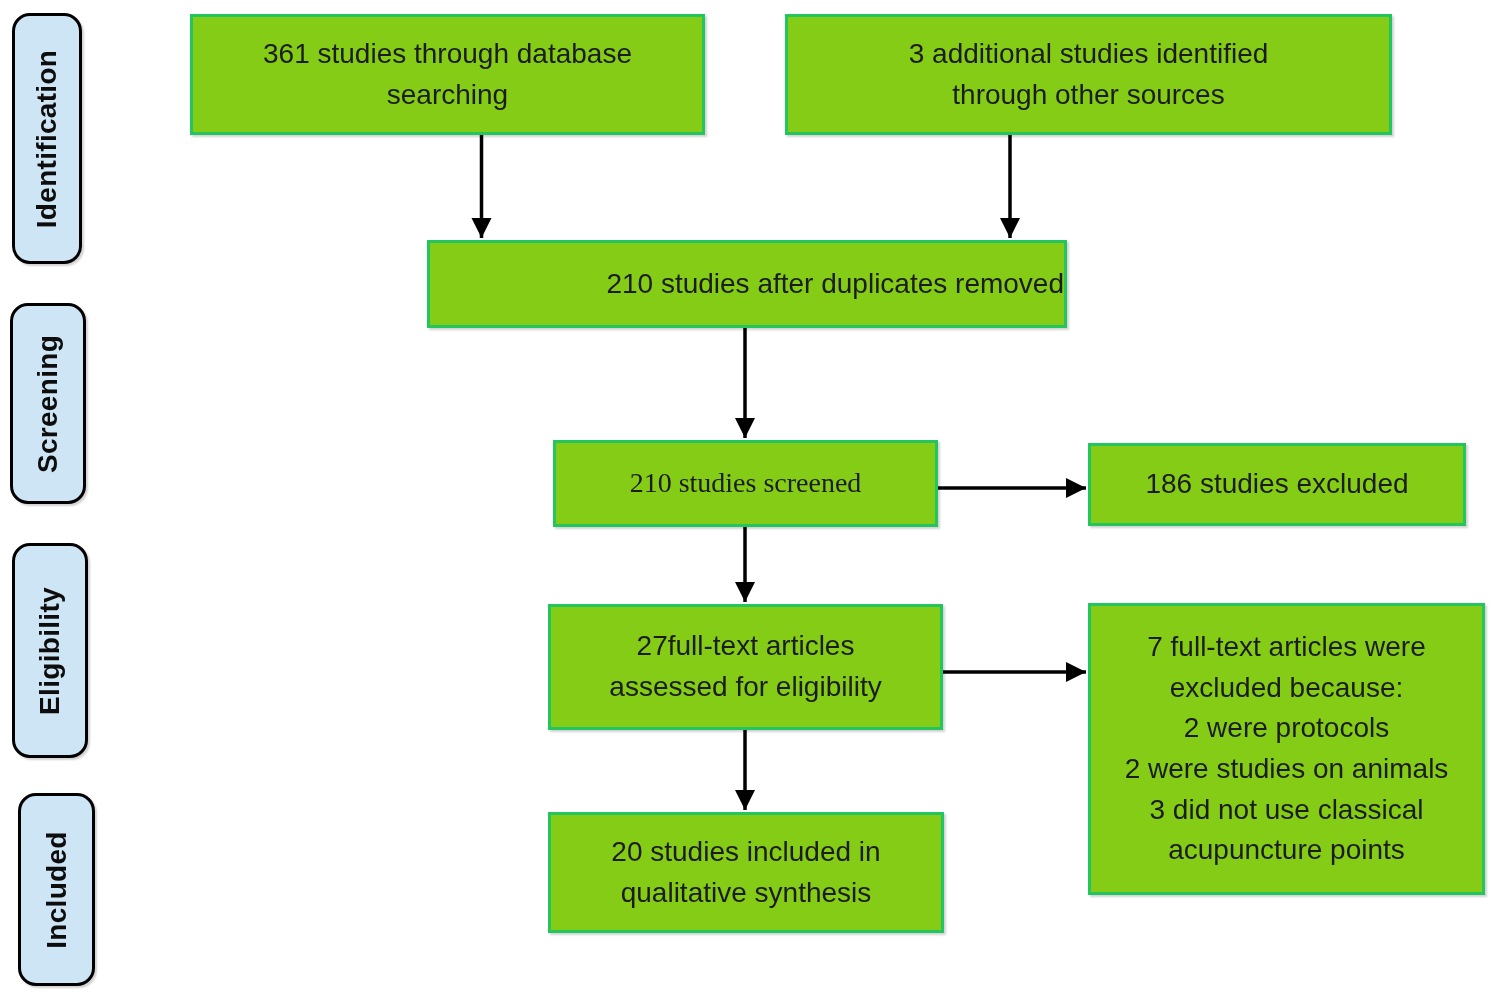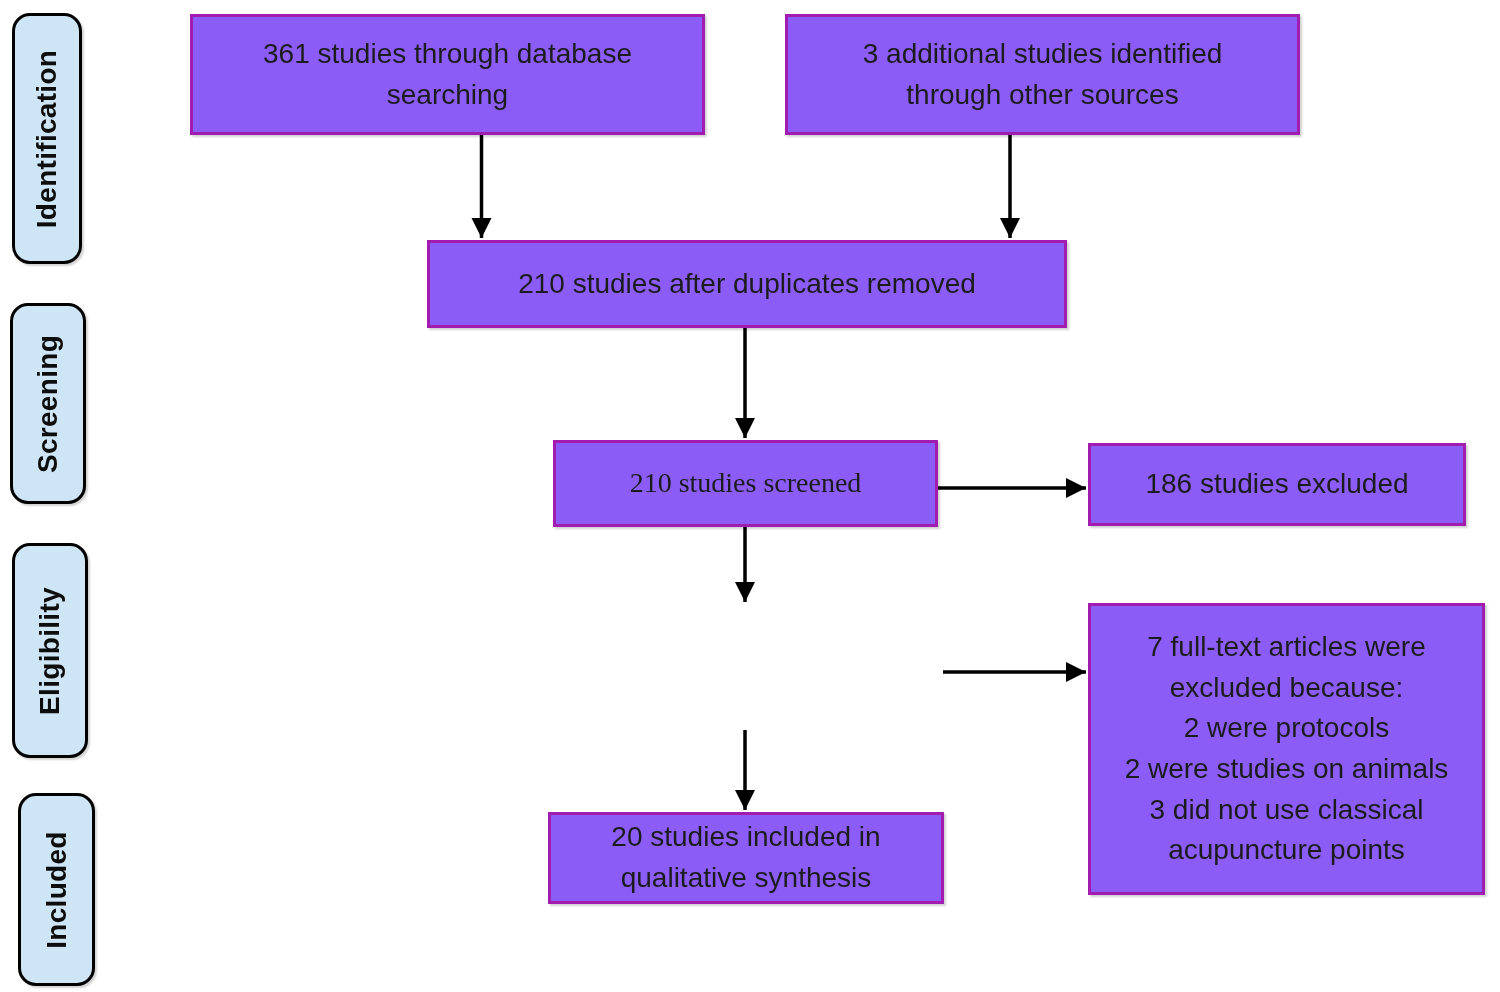--- a/index.html
+++ b/index.html
@@ -42,43 +42,43 @@
     color: #0d0d0d;
     letter-spacing: 0.3px;
   }
   #stage-identification { left: 12px;  top: 13px;  width: 64px; height: 245px; }
   #stage-screening      { left: 10px;  top: 303px; width: 70px; height: 195px; }
   #stage-eligibility    { left: 12px;  top: 543px; width: 70px; height: 209px; }
   #stage-included       { left: 18px;  top: 793px; width: 71px; height: 187px; }
   
   .fbox {
     position: absolute;
-    background: #8b5cf6;
-    border: 3px solid #a21caf;
+    background: #84cc16;
+    border: 3px solid #22c55e;
     box-shadow: 2px 2px 2px rgba(0,0,0,0.18);
     display: flex;
     align-items: center;
     justify-content: center;
     box-sizing: border-box;
   }
   .fbox .txt {
     font-size: 28px;
     line-height: 1.45;
     color: #1c1c1c;
     text-align: center;
     white-space: pre-line;
   }
   #box-database-searching   { left: 190px;  top: 14px;  width: 515px; height: 121px; }
-  #box-other-sources        { left: 785px;  top: 14px;  width: 515px; height: 121px; }
-  #box-duplicates-removed   { left: 427px;  top: 240px; width: 640px; height: 88px;  }
+  #box-other-sources        { left: 785px;  top: 14px;  width: 607px; height: 121px; }
+  #box-duplicates-removed   { left: 427px;  top: 240px; width: 640px; height: 88px; justify-content: flex-end;  }
   #box-studies-screened     { left: 553px;  top: 440px; width: 385px; height: 87px; font-family: Liberation Serif, serif;  }
   #box-studies-excluded     { left: 1088px; top: 443px; width: 378px; height: 83px;  }
   #box-fulltext-assessed    { left: 548px;  top: 604px; width: 395px; height: 126px; }
   #box-fulltext-excluded    { left: 1088px; top: 603px; width: 397px; height: 292px; }
-  #box-included-qualitative { left: 548px;  top: 812px; width: 396px; height: 92px; }
+  #box-included-qualitative { left: 548px;  top: 812px; width: 396px; height: 121px; }
 </style>
 </head>
 <body>
 
 <div class="canvas">
 
   <svg class="arrows" viewBox="0 0 1500 992" xmlns="http://www.w3.org/2000/svg">
     <defs>
       <marker id="ah" markerUnits="userSpaceOnUse" markerWidth="24" markerHeight="26" refX="20" refY="13" orient="auto">
         <path d="M0,3 L20,13 L0,23 Z" fill="#000000"></path>
@@ -116,20 +116,24 @@
   </div>
   <div class="fbox" id="box-duplicates-removed">
     <div class="txt">210 studies after duplicates removed</div>
   </div>
   <div class="fbox" id="box-studies-screened">
     <div class="txt">210 studies screened</div>
   </div>
   <div class="fbox" id="box-studies-excluded">
     <div class="txt">186 studies excluded</div>
   </div>
+  <div class="fbox" id="box-fulltext-assessed">
+    <div class="txt">27full-text articles
+assessed for eligibility</div>
+  </div>
   <div class="fbox" id="box-fulltext-excluded">
     <div class="txt">7 full-text articles were
 excluded because:
 2 were protocols
 2 were studies on animals
 3 did not use classical
 acupuncture points</div>
   </div>
   <div class="fbox" id="box-included-qualitative">
     <div class="txt">20 studies included in

